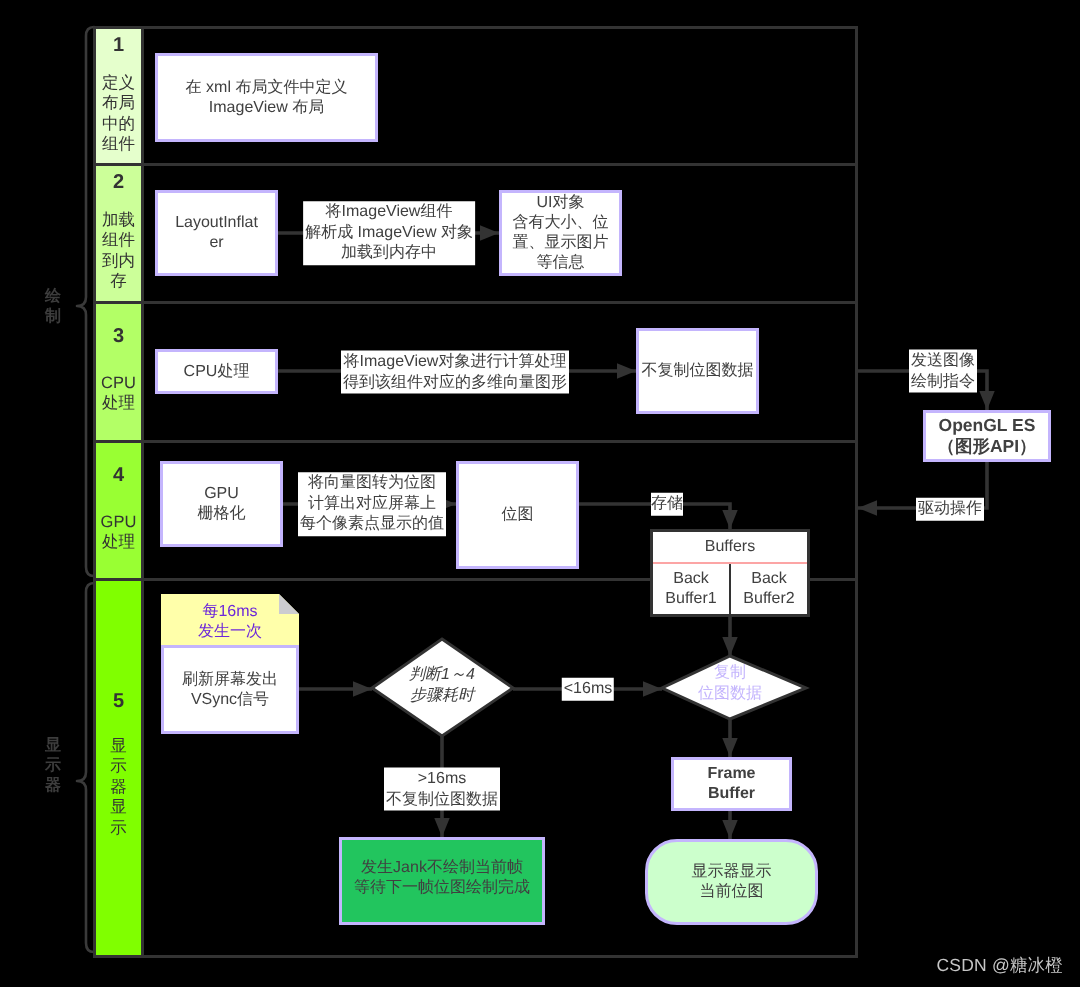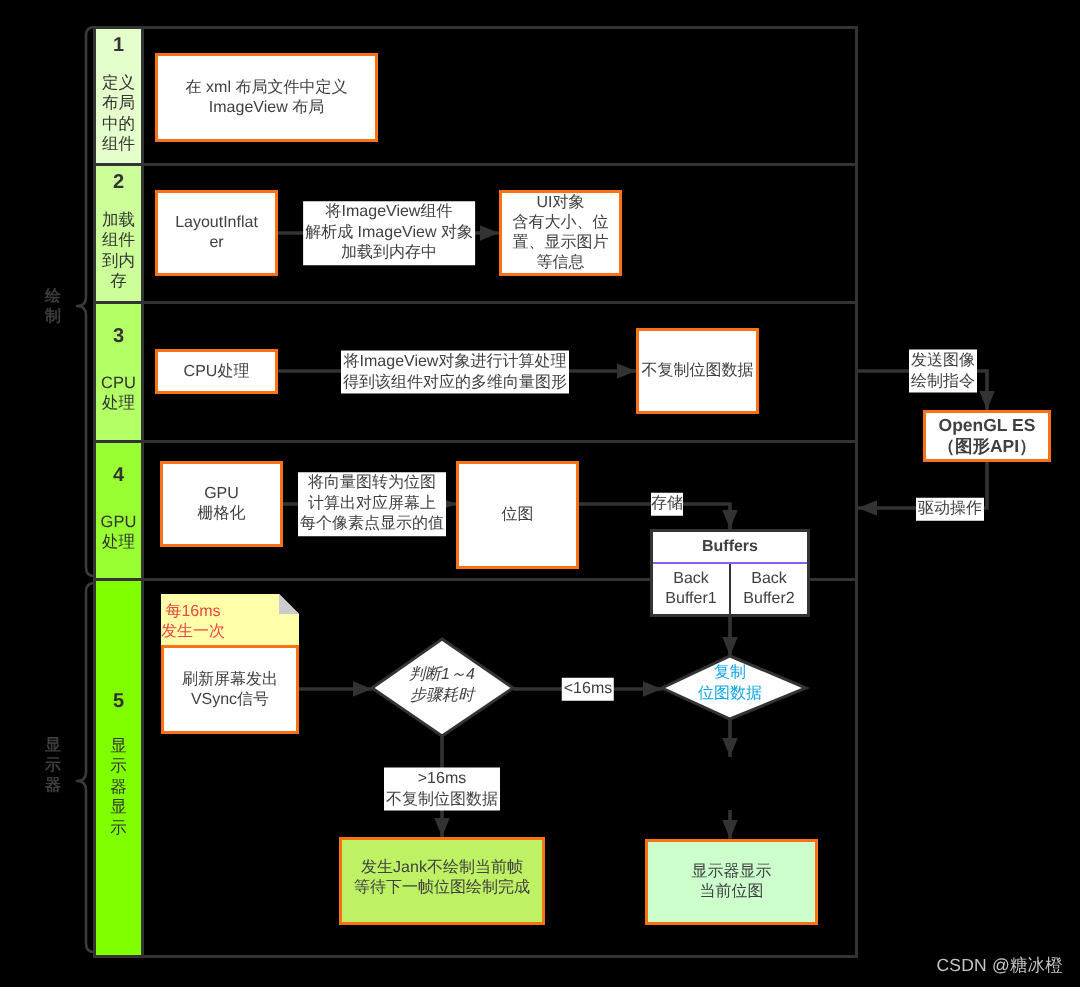--- a/index.html
+++ b/index.html
@@ -7,21 +7,21 @@
   body{font-family:"Liberation Sans","DejaVu Sans",sans-serif;-webkit-font-smoothing:antialiased;text-rendering:geometricPrecision;}
   #stage{position:relative;width:1080px;height:987px;background:#000;filter:opacity(1);}
   .abs{position:absolute;box-sizing:border-box;}
   
   #matrix{position:absolute;left:93px;top:26px;width:765px;height:932px;border:3px solid #333333;box-sizing:border-box;}
   .rowsep{position:absolute;left:0;right:0;height:3px;background:#333333;}
   .stepcell{position:absolute;left:0;width:48px;color:#333;text-align:center;box-sizing:border-box;border-right:3px solid #333333;}
   .stepnum{font-weight:bold;font-size:20px;line-height:1;}
   .steplabel{font-size:16.5px;line-height:20.4px;white-space:pre;}
   
-  .node{position:absolute;border:3px solid #f97316;background:#fff;color:#404040;display:flex;align-items:center;justify-content:center;text-align:center;font-size:16px;line-height:20px;box-sizing:border-box;}
+  .node{position:absolute;border:3px solid #c4b5fd;background:#fff;color:#404040;display:flex;align-items:center;justify-content:center;text-align:center;font-size:16px;line-height:20px;box-sizing:border-box;}
   .node>span{white-space:pre-line;width:100%;box-sizing:border-box;overflow-wrap:break-word;word-break:break-all;}
   .elabel{position:absolute;background:#fff;color:#404040;font-size:16px;line-height:20.5px;text-align:center;white-space:pre;transform:translate(-50%,-50%);}
   svg.ov{position:absolute;left:0;top:0;width:1080px;height:987px;overflow:visible;pointer-events:none;}
   .wm{position:absolute;right:17px;bottom:9px;color:#c6c6c6;font-size:17.5px;letter-spacing:.2px;}
   .vlabel{position:absolute;color:#3d3d3d;font-size:16px;line-height:20px;width:18px;text-align:center;font-weight:600;}
 </style>
 </head>
 <body>
 
 <div id="stage">
@@ -125,57 +125,61 @@
     </div>
   <div class="node" style="left:160px;top:461px;width:123px;height:86px;">
       <span>GPU
 栅格化</span>
     </div>
   <div class="node" style="left:456px;top:461px;width:123px;height:108px;">
       <span>位图</span>
     </div>
 
   <div class="abs" style="left:650px;top:529px;width:160px;height:88px;border:3px solid #333333;background:#fff;color:#404040;font-size:16px;text-align:center;">
-    <div style="height:30px;line-height:30px;font-weight:bold;font-size:16px;border-bottom:2px solid #8b5cf6;">Buffers</div>
+    <div style="height:30px;line-height:30px;font-weight:normal;font-size:16px;border-bottom:2px solid #fca5a5;">Buffers</div>
     <div style="display:flex;height:50px;">
       <div style="flex:1;display:flex;align-items:center;justify-content:center;border-right:2px solid #333333;white-space:pre;line-height:20.5px;">Back
 Buffer1</div>
       <div style="flex:1;display:flex;align-items:center;justify-content:center;white-space:pre;line-height:20.5px;">Back
 Buffer2</div>
     </div>
   </div>
 
-  <div class="abs" style="left:161px;top:594px;width:138px;height:51px;background:#FFFFAA;color:#ef4444;font-size:16px;line-height:20.5px;display:flex;align-items:center;padding-top:5px;justify-content:flex-start;text-align:center;white-space:pre;clip-path:polygon(0 0,118px 0,138px 20px,138px 51px,0 51px);"><span>每16ms
+  <div class="abs" style="left:161px;top:594px;width:138px;height:51px;background:#FFFFAA;color:#6d28d9;font-size:16px;line-height:20.5px;display:flex;align-items:center;padding-top:5px;justify-content:center;text-align:center;white-space:pre;clip-path:polygon(0 0,118px 0,138px 20px,138px 51px,0 51px);"><span>每16ms
 发生一次</span></div>
   <div class="abs" style="left:279px;top:594px;width:20px;height:20px;background:#CCCCD0;clip-path:polygon(0 0,100% 100%,0 100%);"></div>
   <div class="node" style="left:161px;top:645px;width:138px;height:89px;">
       <span>刷新屏幕发出
 VSync信号</span>
     </div>
 
-  <div class="node" style="left:339px;top:837px;width:206px;height:88px;background:#bef264;align-items:flex-start;padding-top:18px;">
+  <div class="node" style="left:671px;top:757px;width:121px;height:54px;font-weight:bold;">
+      <span>Frame
+Buffer</span>
+    </div>
+  <div class="node" style="left:339px;top:837px;width:206px;height:88px;background:#22c55e;align-items:flex-start;padding-top:18px;">
       <span>发生Jank不绘制当前帧
 等待下一帧位图绘制完成</span>
     </div>
-  <div class="node" style="left:645px;top:839px;width:173px;height:86px;background:#CCFFCC;">
+  <div class="node" style="left:645px;top:839px;width:173px;height:86px;background:#CCFFCC;border-radius:32px;">
       <span>显示器显示
 当前位图</span>
     </div>
   <div class="node" style="left:923px;top:410px;width:128px;height:52px;font-weight:bold;font-size:17.5px;">
       <span style="line-height:21px">OpenGL ES
 （图形API）</span>
     </div>
 
   <svg class="ov" viewBox="0 0 1080 987">
     <polygon points="442,639 513,688 442,736 372,688" fill="#fff" stroke="#333333" stroke-width="3" stroke-linejoin="miter"></polygon>
     <polygon points="730,656 806,688 730,719 662,688" fill="#fff" stroke="#333333" stroke-width="3" stroke-linejoin="miter"></polygon>
   </svg>
   <div class="abs" style="left:392px;top:665px;width:100px;text-align:center;color:#404040;font-size:16px;line-height:20.5px;white-space:pre;font-style:italic;">判断1～4
 步骤耗时</div>
-  <div class="abs" style="left:680px;top:663px;width:100px;text-align:center;color:#0ea5e9;font-size:16px;line-height:20.5px;white-space:pre;">复制
+  <div class="abs" style="left:680px;top:663px;width:100px;text-align:center;color:#c4b5fd;font-size:16px;line-height:20.5px;white-space:pre;">复制
 位图数据</div>
 
   <div class="elabel" style="left:389px;top:233px;padding:1px 2px;">将ImageView组件
 解析成 ImageView 对象
 加载到内存中</div>
   <div class="elabel" style="left:455px;top:372px;padding:1px 2px;">将ImageView对象进行计算处理
 得到该组件对应的多维向量图形</div>
   <div class="elabel" style="left:372px;top:504px;padding:1px 2px;">将向量图转为位图
 计算出对应屏幕上
 每个像素点显示的值</div>

